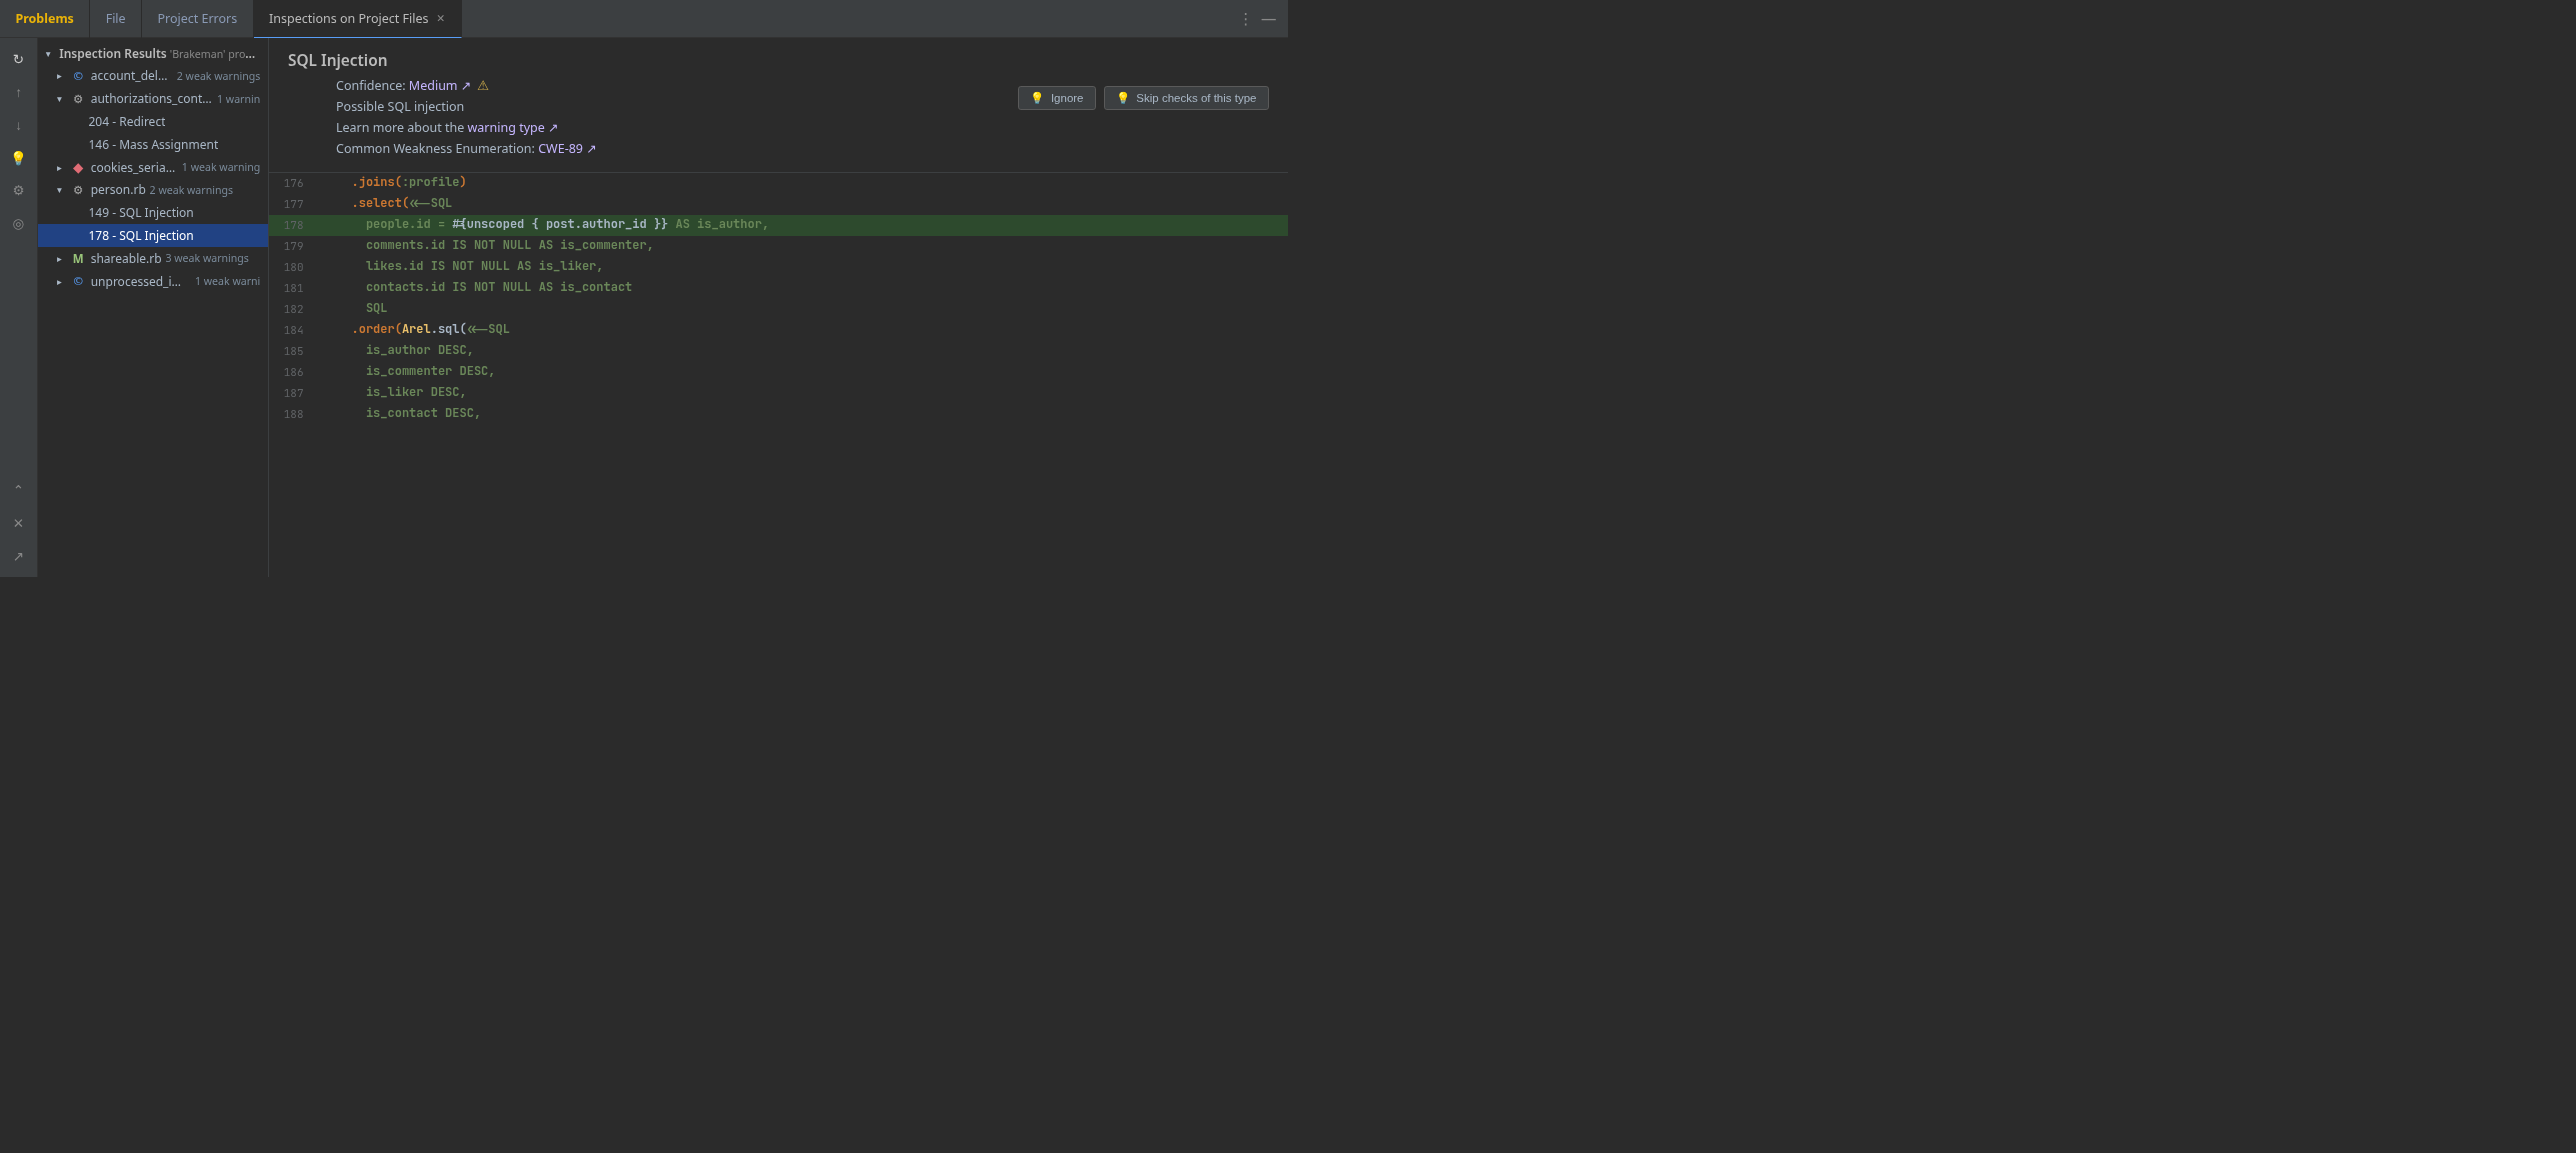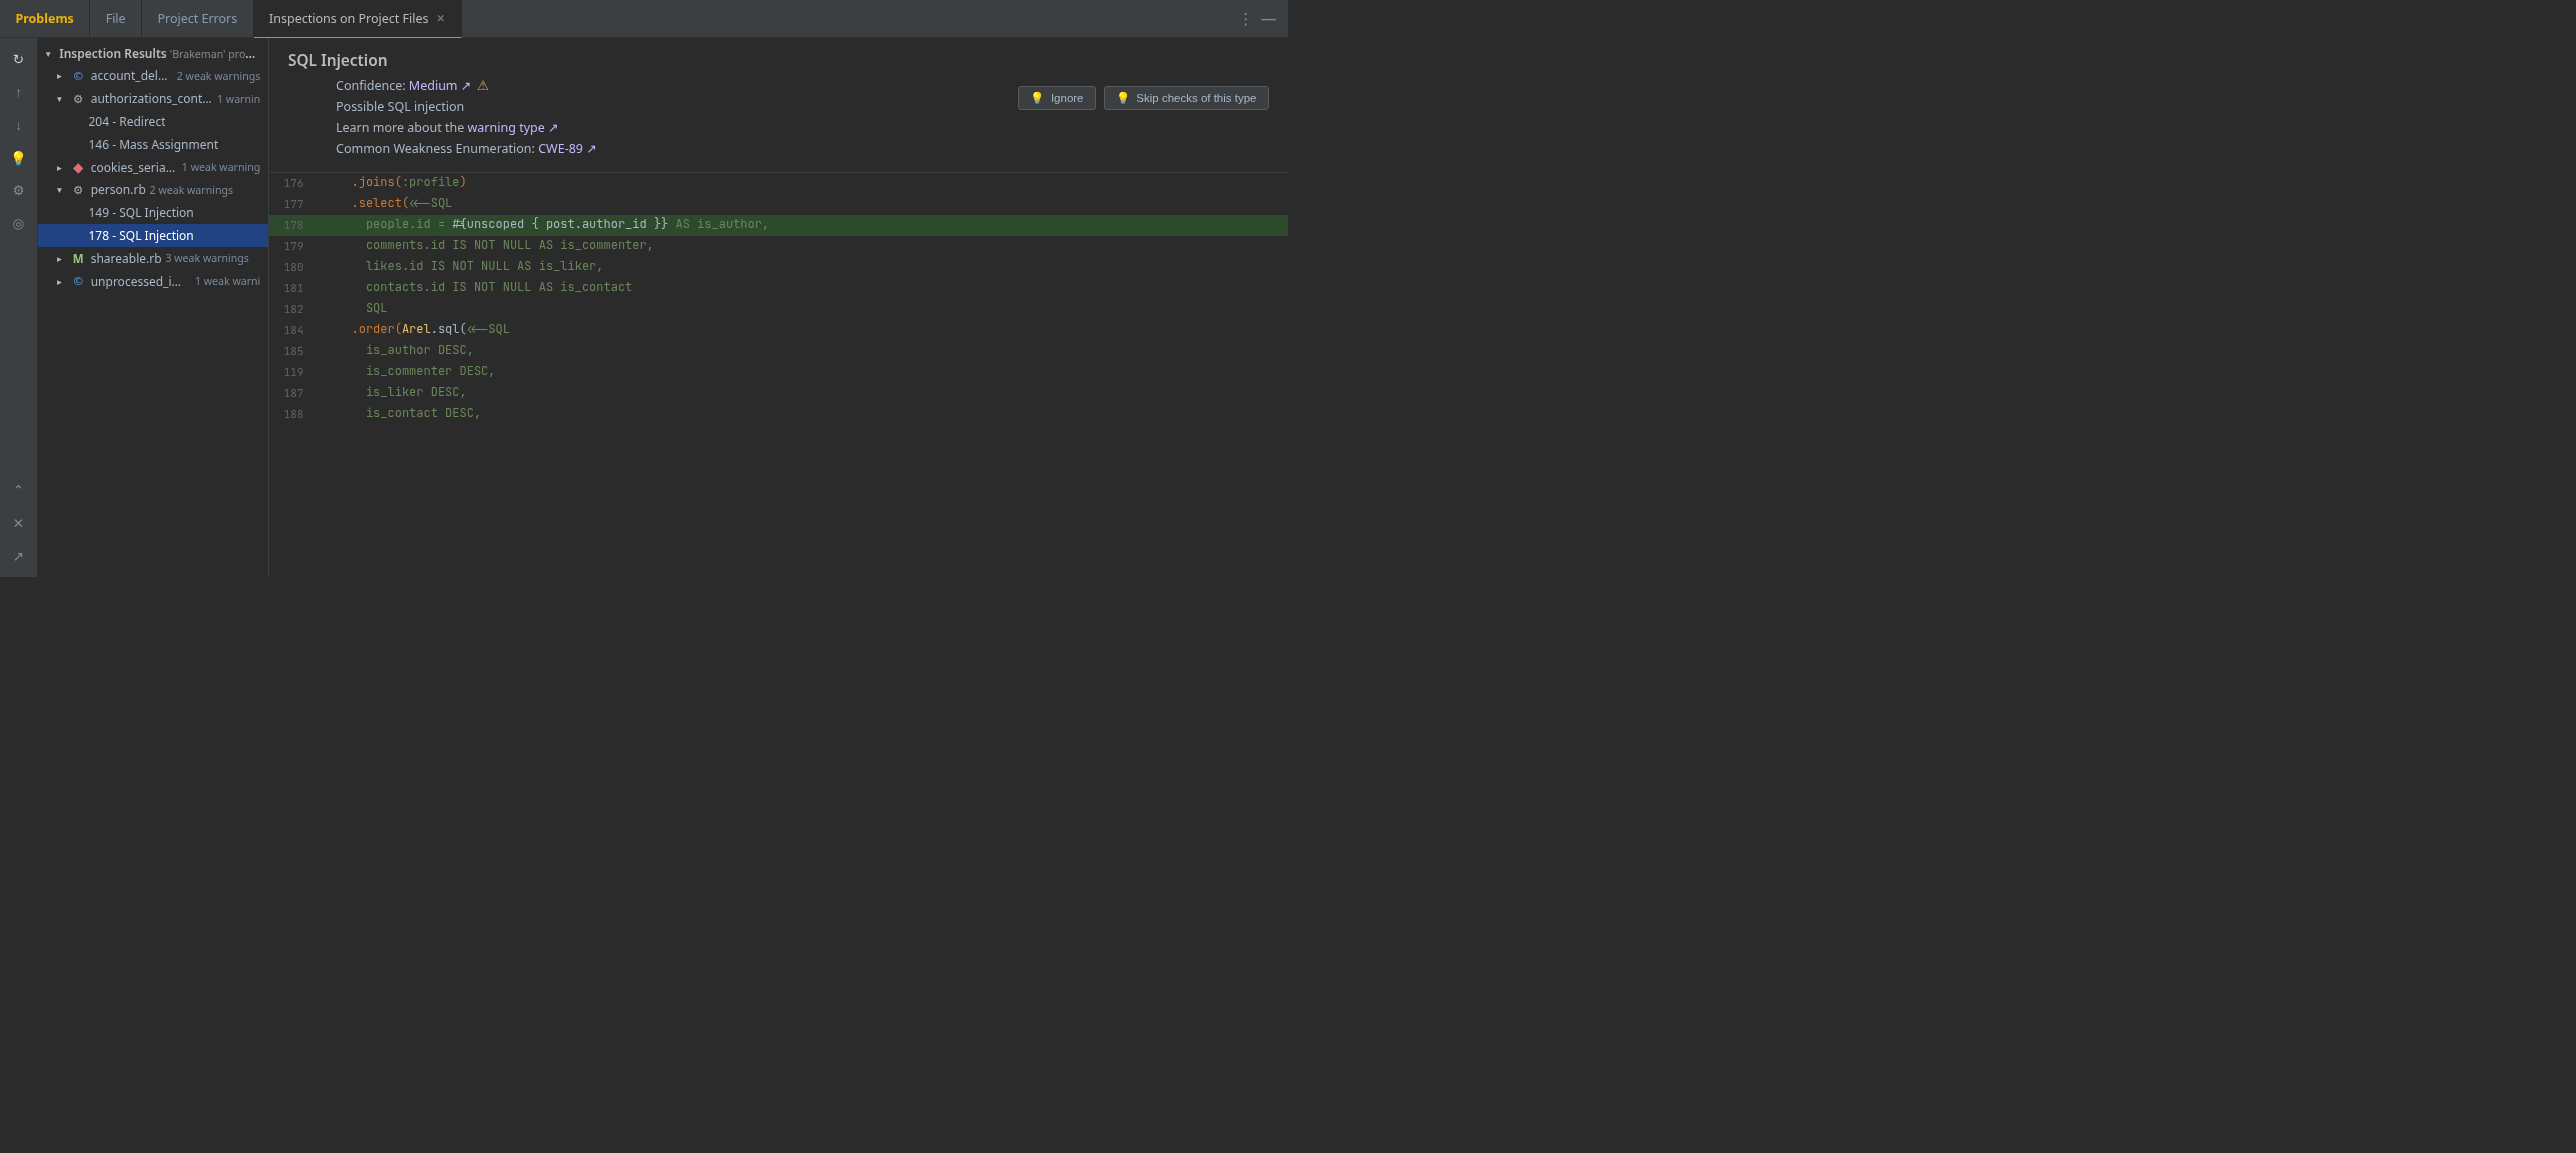--- a/index.html
+++ b/index.html
@@ -242,20 +242,21 @@
       align-items: center;
       justify-content: flex-end;
       font-size: 11px;
     }
 
     .code-content {
       padding-left: 7.7px;
       color: #a9b7c6;
       white-space: pre;
       flex: 1;
+      font-weight: bold;
     }
 
     
     .kw { color: #cc7832; }      
     .sym { color: #6a8759; }     
     .str { color: #6a8759; }      
     .cl { color: #e8bf6a; }
     .high-green { color: #6a8759; }    
     .plain { color: #a9b7c6; }
 
@@ -462,21 +463,21 @@
         <div class="code-gutter">184</div>
         <div class="code-content"><span class="plain">    </span><span class="kw">.order(</span><span class="cl">Arel</span><span class="plain">.sql(</span><span class="str">&lt;&lt;-SQL</span></div>
       </div>
 
       <div class="code-line">
         <div class="code-gutter">185</div>
         <div class="code-content"><span class="str">      is_author DESC,</span></div>
       </div>
 
       <div class="code-line">
-        <div class="code-gutter">119</div>
+        <div class="code-gutter">186</div>
         <div class="code-content"><span class="str">      is_commenter DESC,</span></div>
       </div>
 
       <div class="code-line">
         <div class="code-gutter">187</div>
         <div class="code-content"><span class="str">      is_liker DESC,</span></div>
       </div>
 
       <div class="code-line">
         <div class="code-gutter">188</div>

